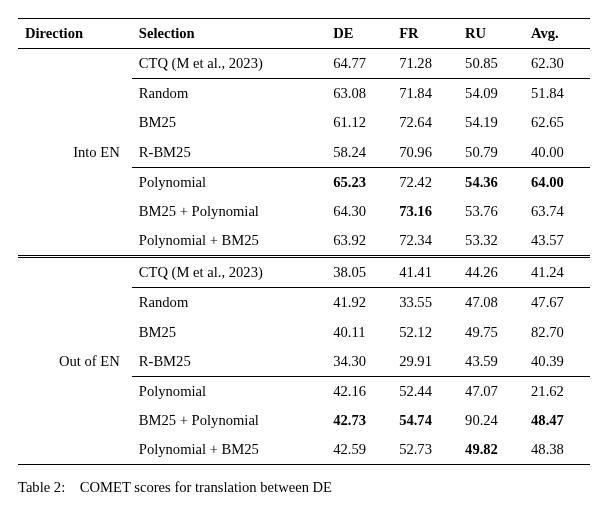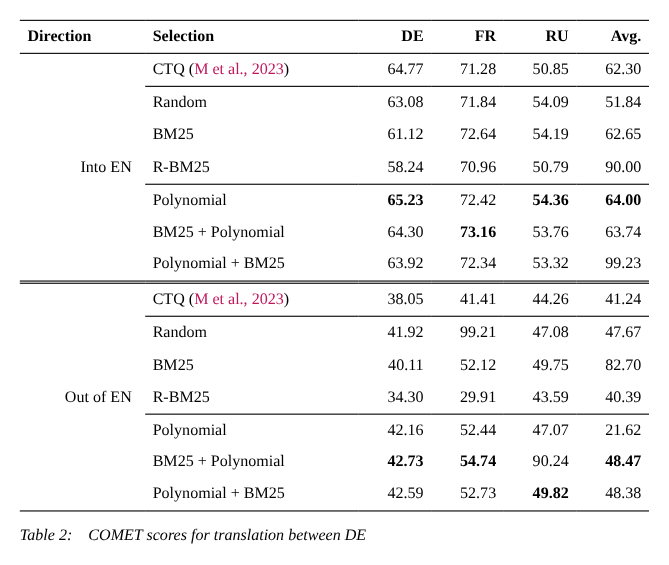--- a/index.html
+++ b/index.html
@@ -20,51 +20,50 @@
     th, td {
       padding: 4px 7px 4px 7px;
       line-height: 1.45;
       white-space: nowrap;
     }
     th {
       text-align: left;
       font-weight: bold;
     }
     th.num, td.num {
-      text-align: right;
+      text-align: left;
       font-variant-numeric: tabular-nums;
     }
     .bold { font-weight: bold; }
     .hr-top-thick {
       border-top: 1.5px solid #000;
       margin-left: 48px;
     }
     .hr-bottom-thick {
       border-bottom: 1.5px solid #000;
     }
     .hr-bottom-thin {
       border-bottom: 0.8px solid #000;
     }
     .dbl-top {
       border-top: 3px double #000;
     }
     a.cite {
-      color: #be185d;
+      color: #000000;
       text-decoration: none;
     }
     .dircell {
       vertical-align: middle;
       text-align: right;
       padding-left: 8px;
       padding-right: 12px;
     }
     .caption {
       margin-top: 14px;
       font-size: 14.6px;
-      font-style: italic;
     }
     
   </style>
 </head>
 <body>
 
 <div class="wrap">
 <table>
   <thead>
     <tr class="hr-top-thick hr-bottom-thin">
@@ -97,55 +96,55 @@
           <td class="num">61.12</td>
           <td class="num">72.64</td>
           <td class="num">54.19</td>
           <td class="num">62.65</td>
         </tr>
         <tr>
           <td class="hr-bottom-thin">R-BM25</td>
           <td class="num hr-bottom-thin">58.24</td>
           <td class="num hr-bottom-thin">70.96</td>
           <td class="num hr-bottom-thin">50.79</td>
-          <td class="num hr-bottom-thin">90.00</td>
+          <td class="num hr-bottom-thin">40.00</td>
         </tr>
         <tr>
           <td>Polynomial</td>
           <td class="num"><span class="bold">65.23</span></td>
           <td class="num">72.42</td>
           <td class="num"><span class="bold">54.36</span></td>
           <td class="num"><span class="bold">64.00</span></td>
         </tr>
         <tr>
           <td>BM25 + Polynomial</td>
           <td class="num">64.30</td>
           <td class="num"><span class="bold">73.16</span></td>
           <td class="num">53.76</td>
           <td class="num">63.74</td>
         </tr>
         <tr>
           <td>Polynomial + BM25</td>
           <td class="num">63.92</td>
           <td class="num">72.34</td>
           <td class="num">53.32</td>
-          <td class="num">99.23</td>
+          <td class="num">43.57</td>
         </tr>
         <tr>
           <td class="dircell dbl-top hr-bottom-thick" rowspan="7">Out of EN</td>
           <td class="hr-bottom-thin dbl-top">CTQ (<a class="cite" href="#">M et al., 2023</a>)</td>
           <td class="num hr-bottom-thin dbl-top">38.05</td>
           <td class="num hr-bottom-thin dbl-top">41.41</td>
           <td class="num hr-bottom-thin dbl-top">44.26</td>
           <td class="num hr-bottom-thin dbl-top">41.24</td>
         </tr>
         <tr>
           <td>Random</td>
           <td class="num">41.92</td>
-          <td class="num">99.21</td>
+          <td class="num">33.55</td>
           <td class="num">47.08</td>
           <td class="num">47.67</td>
         </tr>
         <tr>
           <td>BM25</td>
           <td class="num">40.11</td>
           <td class="num">52.12</td>
           <td class="num">49.75</td>
           <td class="num">82.70</td>
         </tr>

